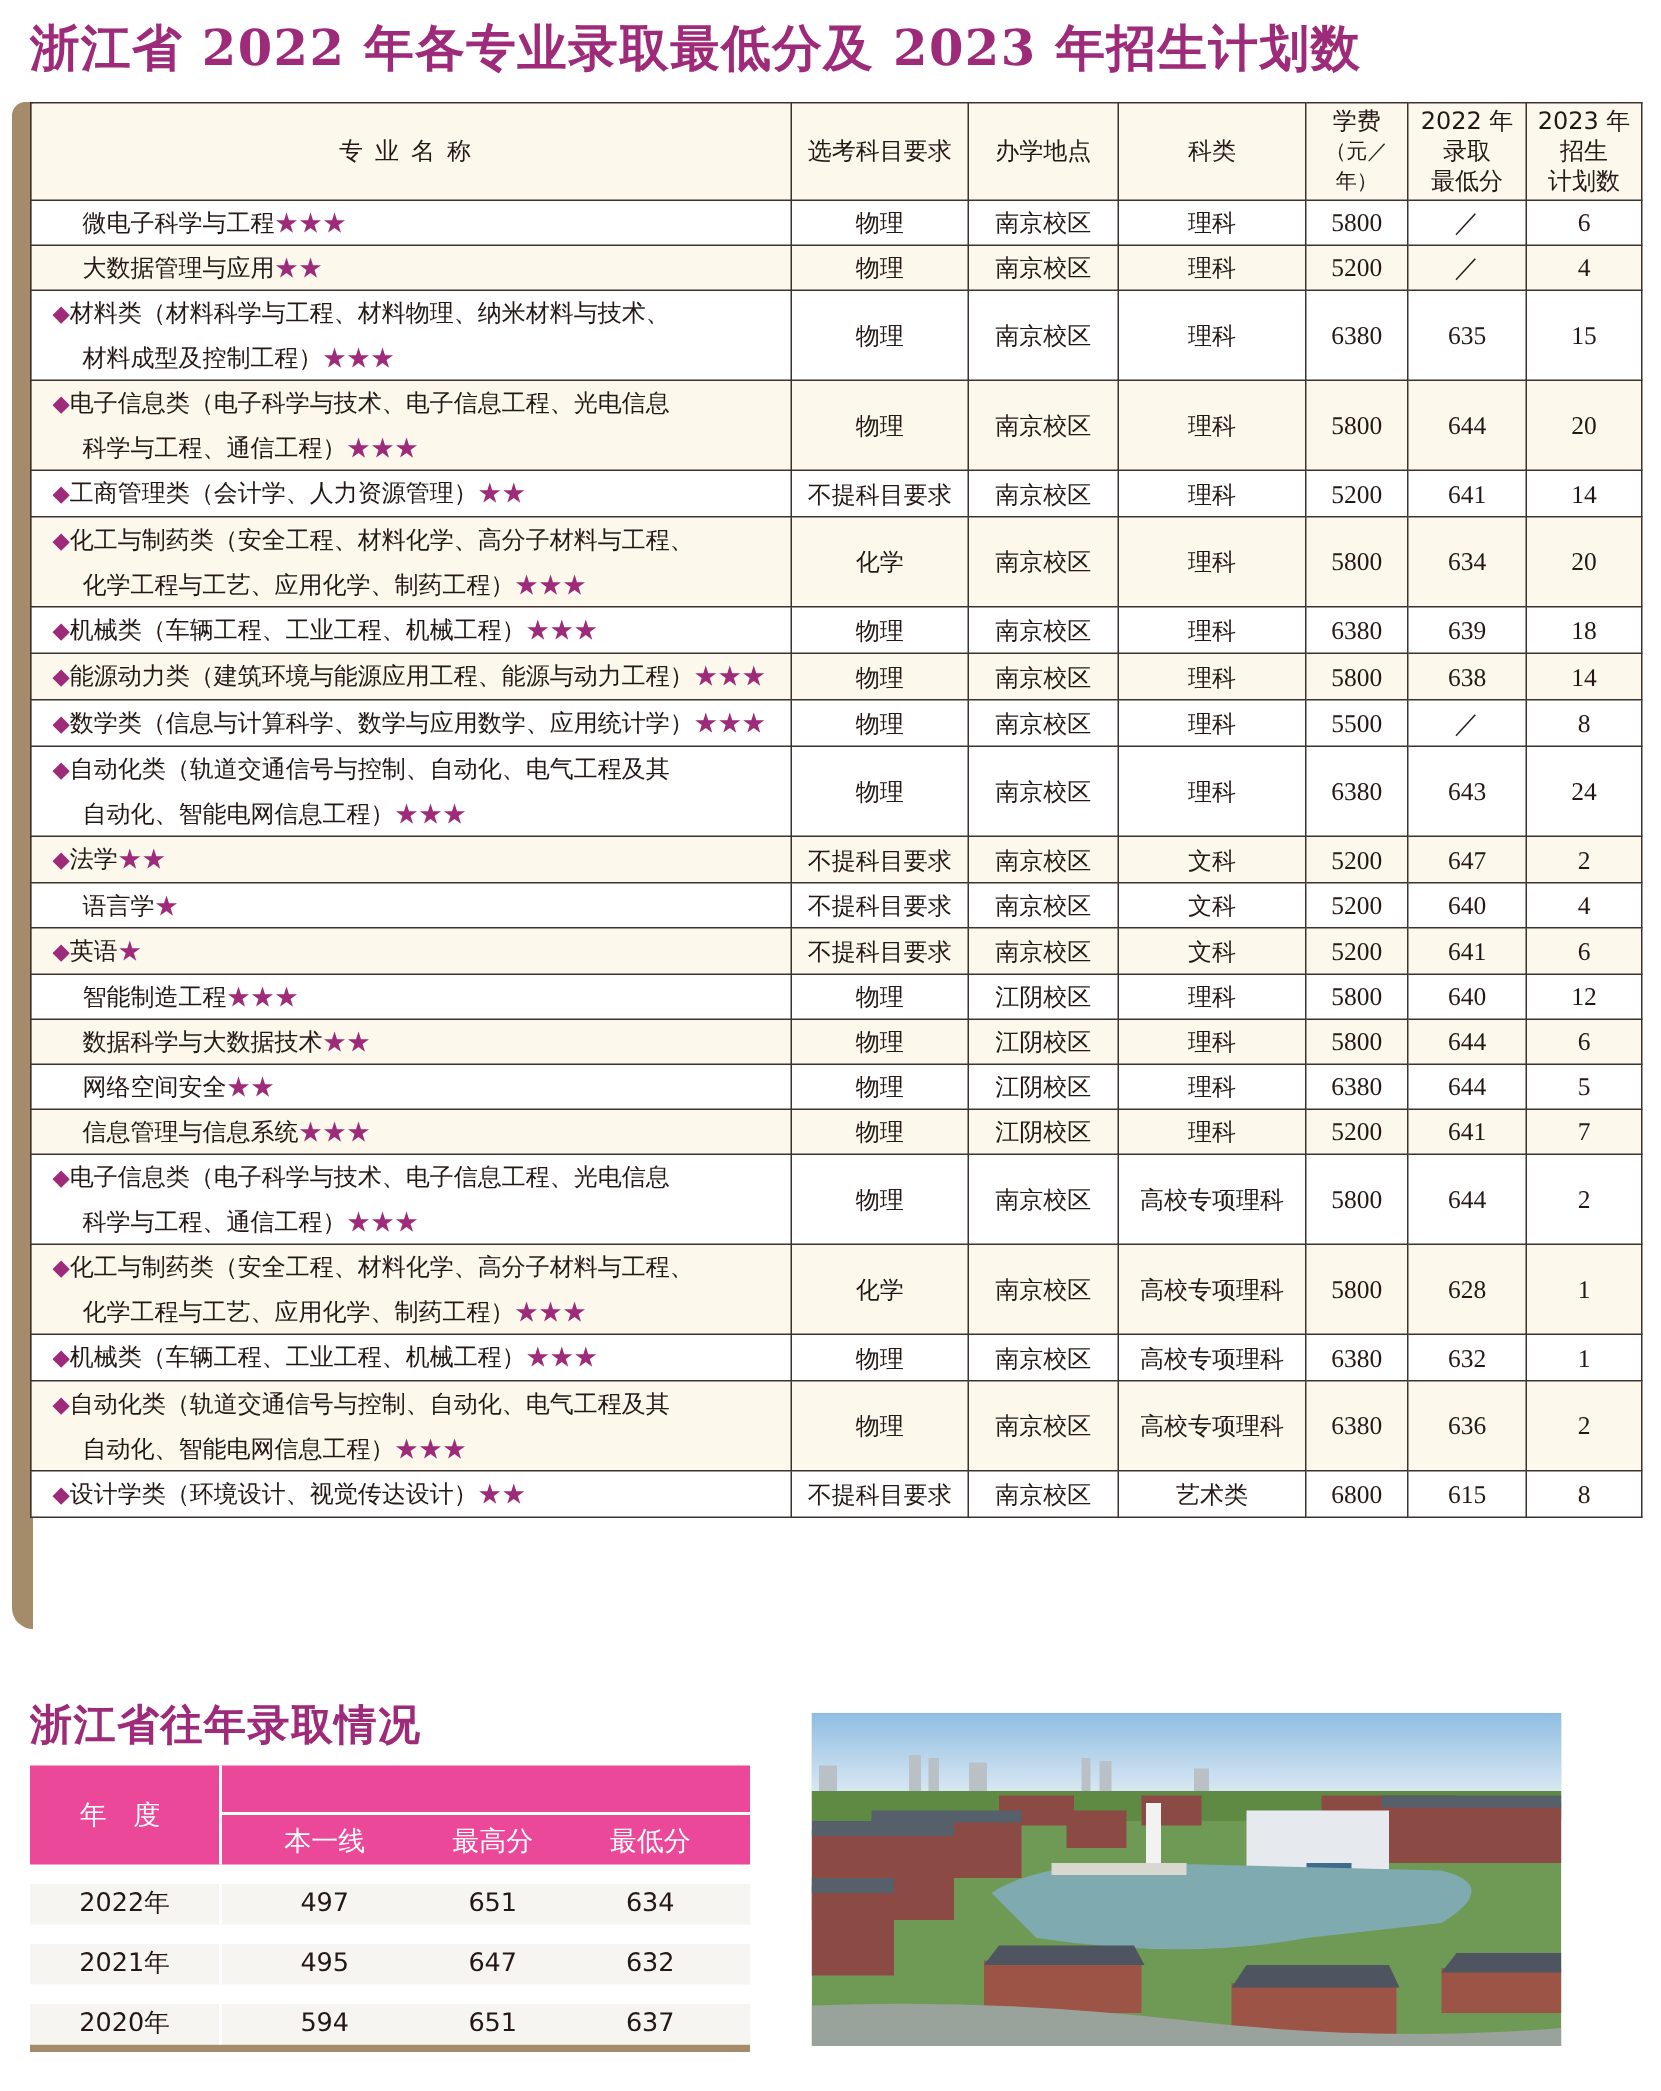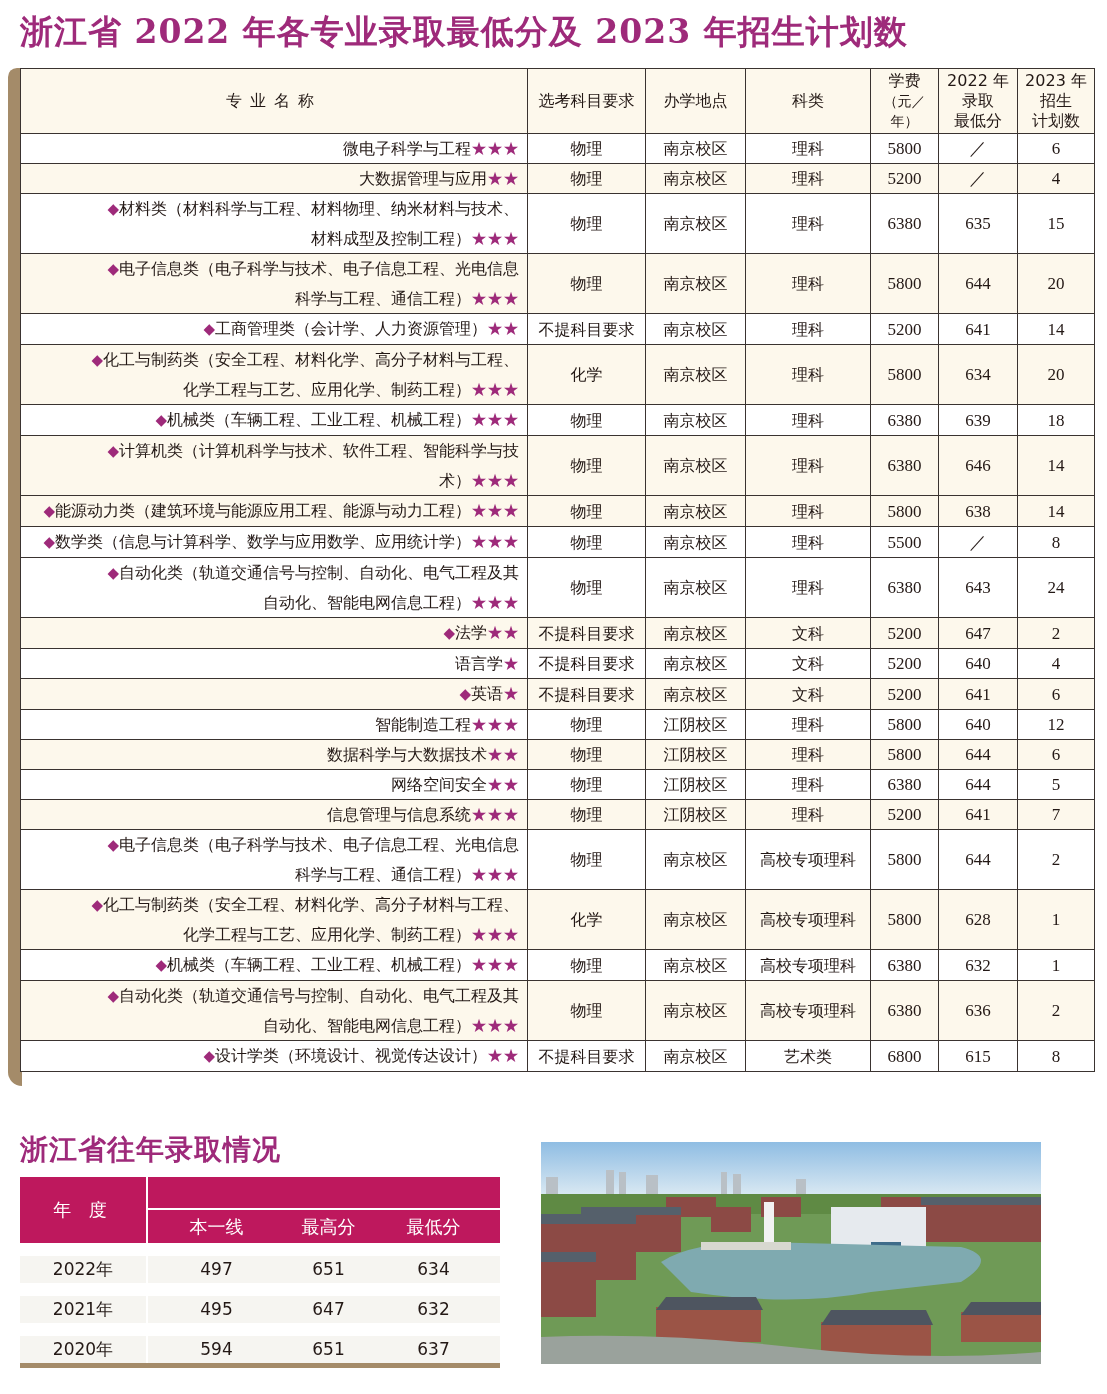--- a/index.html
+++ b/index.html
@@ -27,35 +27,35 @@
     border: 1.5px solid #3a3330; text-align: center; vertical-align: middle;
     padding: 0 2px; font-weight: normal; line-height: 29px;
   }
   table.main thead th {
     background: #fdf8ec; height: 65px; line-height: 20px;
     font-family: "DejaVu Sans", "Liberation Sans", sans-serif; font-size: 16px;
   }
   table.main thead th.name-h { letter-spacing: 8px; }
   table.main tr.cream td { background: #fdf8ec; }
   table.main tr.white td { background: #ffffff; }
-  table.main td.name { text-align: right; padding-left: 14px; padding-right: 8px; line-height: 29px; }
+  table.main td.name { text-align: left; padding-left: 14px; padding-right: 8px; line-height: 29px; }
   table.main td.name.indent { padding-left: 34px; }
   .diamond { color: #9e2a7a; font-size: 15px; }
   .stars { color: #9e2a7a; }
   .num { font-family: "Liberation Serif", "DejaVu Serif", serif; font-size: 17px; }
 
   .sub-title {
     position: absolute; left: 20px; top: 1132px;
     font-weight: bold; font-size: 28px; color: #9e2a7a; letter-spacing: 1px; line-height: 36px;
     font-family: "DejaVu Serif", "Liberation Serif", serif;
   }
 
   .hist { position: absolute; left: 20px; top: 1177px; width: 480px;
     font-family: "DejaVu Sans", "Liberation Sans", sans-serif; }
-  .hist-head { position: relative; height: 66px; background: #be185d; color: #ffffff; }
+  .hist-head { position: relative; height: 66px; background: #ec4899; color: #ffffff; }
   .hist-head .year-h { position: absolute; left: 0; top: 0; width: 126px; height: 66px;
     display: flex; align-items: center; justify-content: center; font-size: 18px; letter-spacing: 6px; }
   .hist-head .vsep { position: absolute; left: 126px; top: 0; width: 2px; height: 66px; background: #fff; }
   .hist-head .group-h { position: absolute; left: 128px; top: 0; width: 352px; height: 31px;
     display: flex; align-items: center; justify-content: center; font-size: 18px; }
   .hist-head .hsep { position: absolute; left: 128px; top: 31px; width: 352px; height: 2px; background: #fff; }
   .hist-head .col-h { position: absolute; top: 33px; height: 33px; display: flex; align-items: center;
     justify-content: center; font-size: 18px; width: 117px; }
   .hist-row { position: relative; height: 27px; margin-top: 13px; background: #f6f5f1; font-size: 17px; color: #231815; }
   .hist-row span { position: absolute; top: 0; height: 27px; line-height: 27px; text-align: center; }
@@ -159,29 +159,20 @@
           <td class="num">20</td>
         </tr>
         <tr class="white" style="height: 29px;">
           <td class="name"><span class="diamond">◆</span><span>机械类（车辆工程、工业工程、机械工程）</span><span class="stars">★★★</span></td>
           <td>物理</td>
           <td>南京校区</td>
           <td>理科</td>
           <td class="num">6380</td>
           <td class="num">639</td>
           <td class="num">18</td>
-        </tr>
-        <tr class="cream" style="height: 58px;">
-          <td class="name"><span class="diamond">◆</span><span>计算机类（计算机科学与技术、软件工程、智能科学与技</span><br><span style="padding-left:20px">术）</span><span class="stars">★★★</span></td>
-          <td>物理</td>
-          <td>南京校区</td>
-          <td>理科</td>
-          <td class="num">6380</td>
-          <td class="num">646</td>
-          <td class="num">14</td>
         </tr>
         <tr class="cream" style="height: 29px;">
           <td class="name"><span class="diamond">◆</span><span>能源动力类（建筑环境与能源应用工程、能源与动力工程）</span><span class="stars">★★★</span></td>
           <td>物理</td>
           <td>南京校区</td>
           <td>理科</td>
           <td class="num">5800</td>
           <td class="num">638</td>
           <td class="num">14</td>
         </tr>

